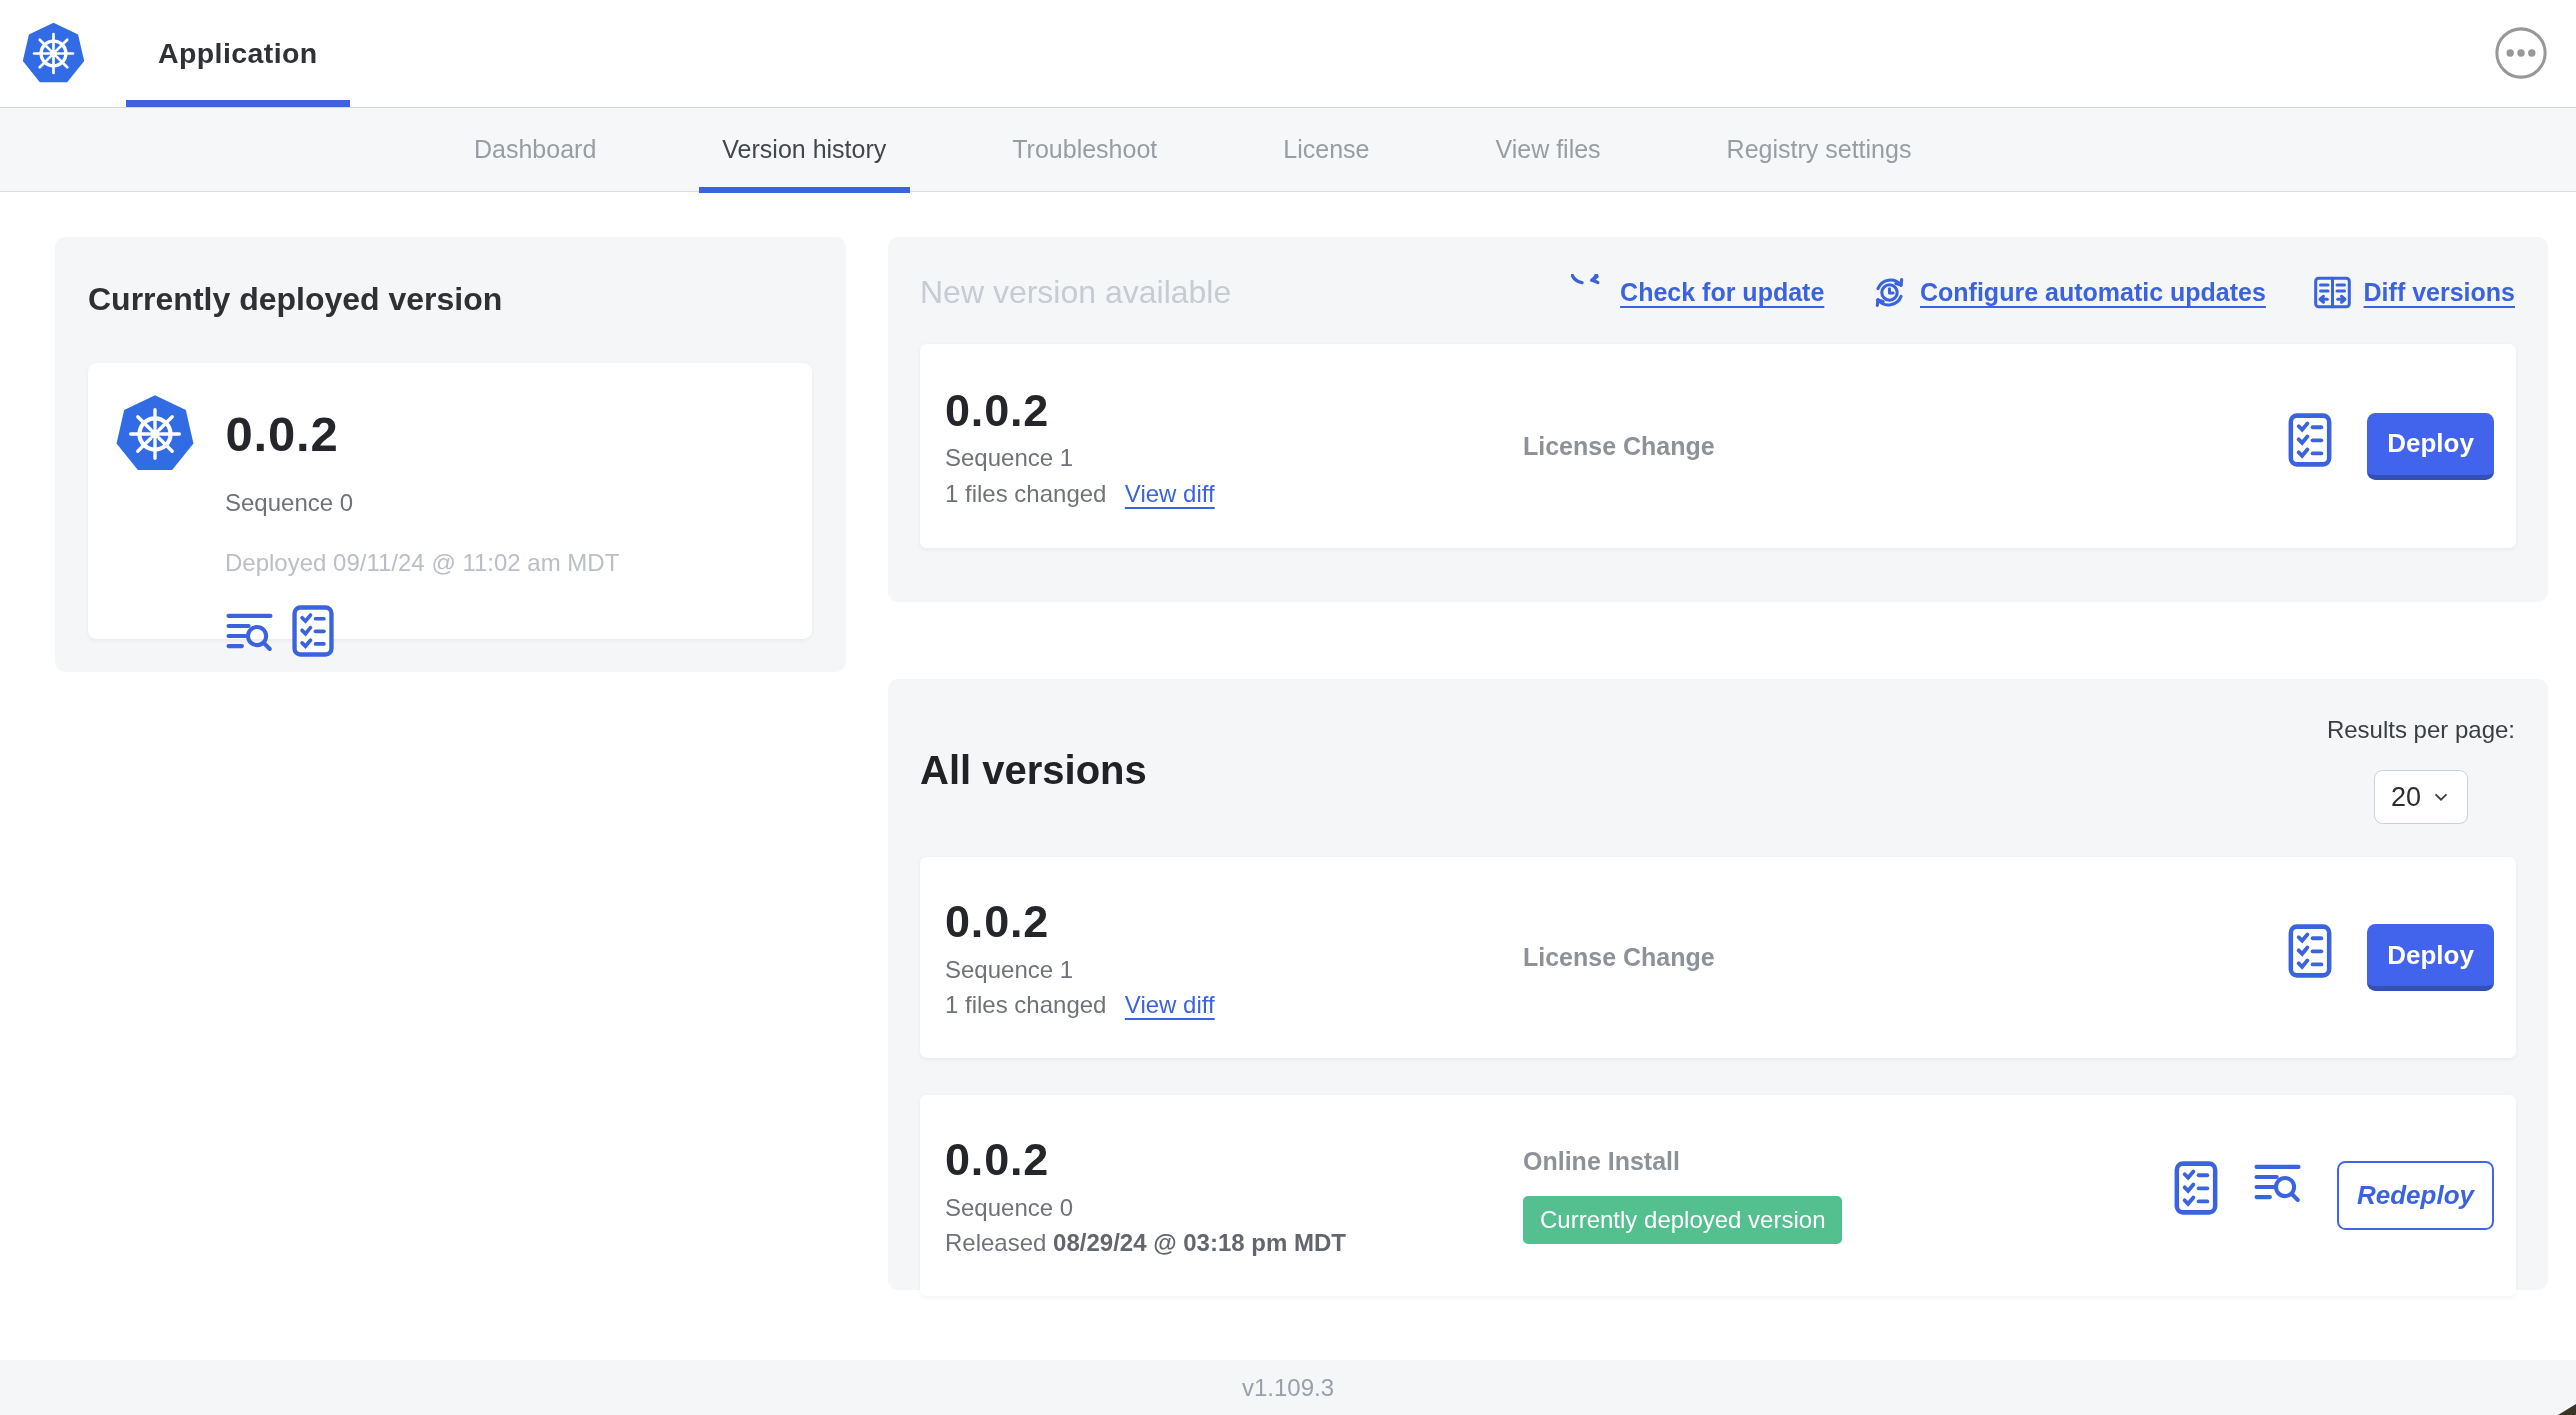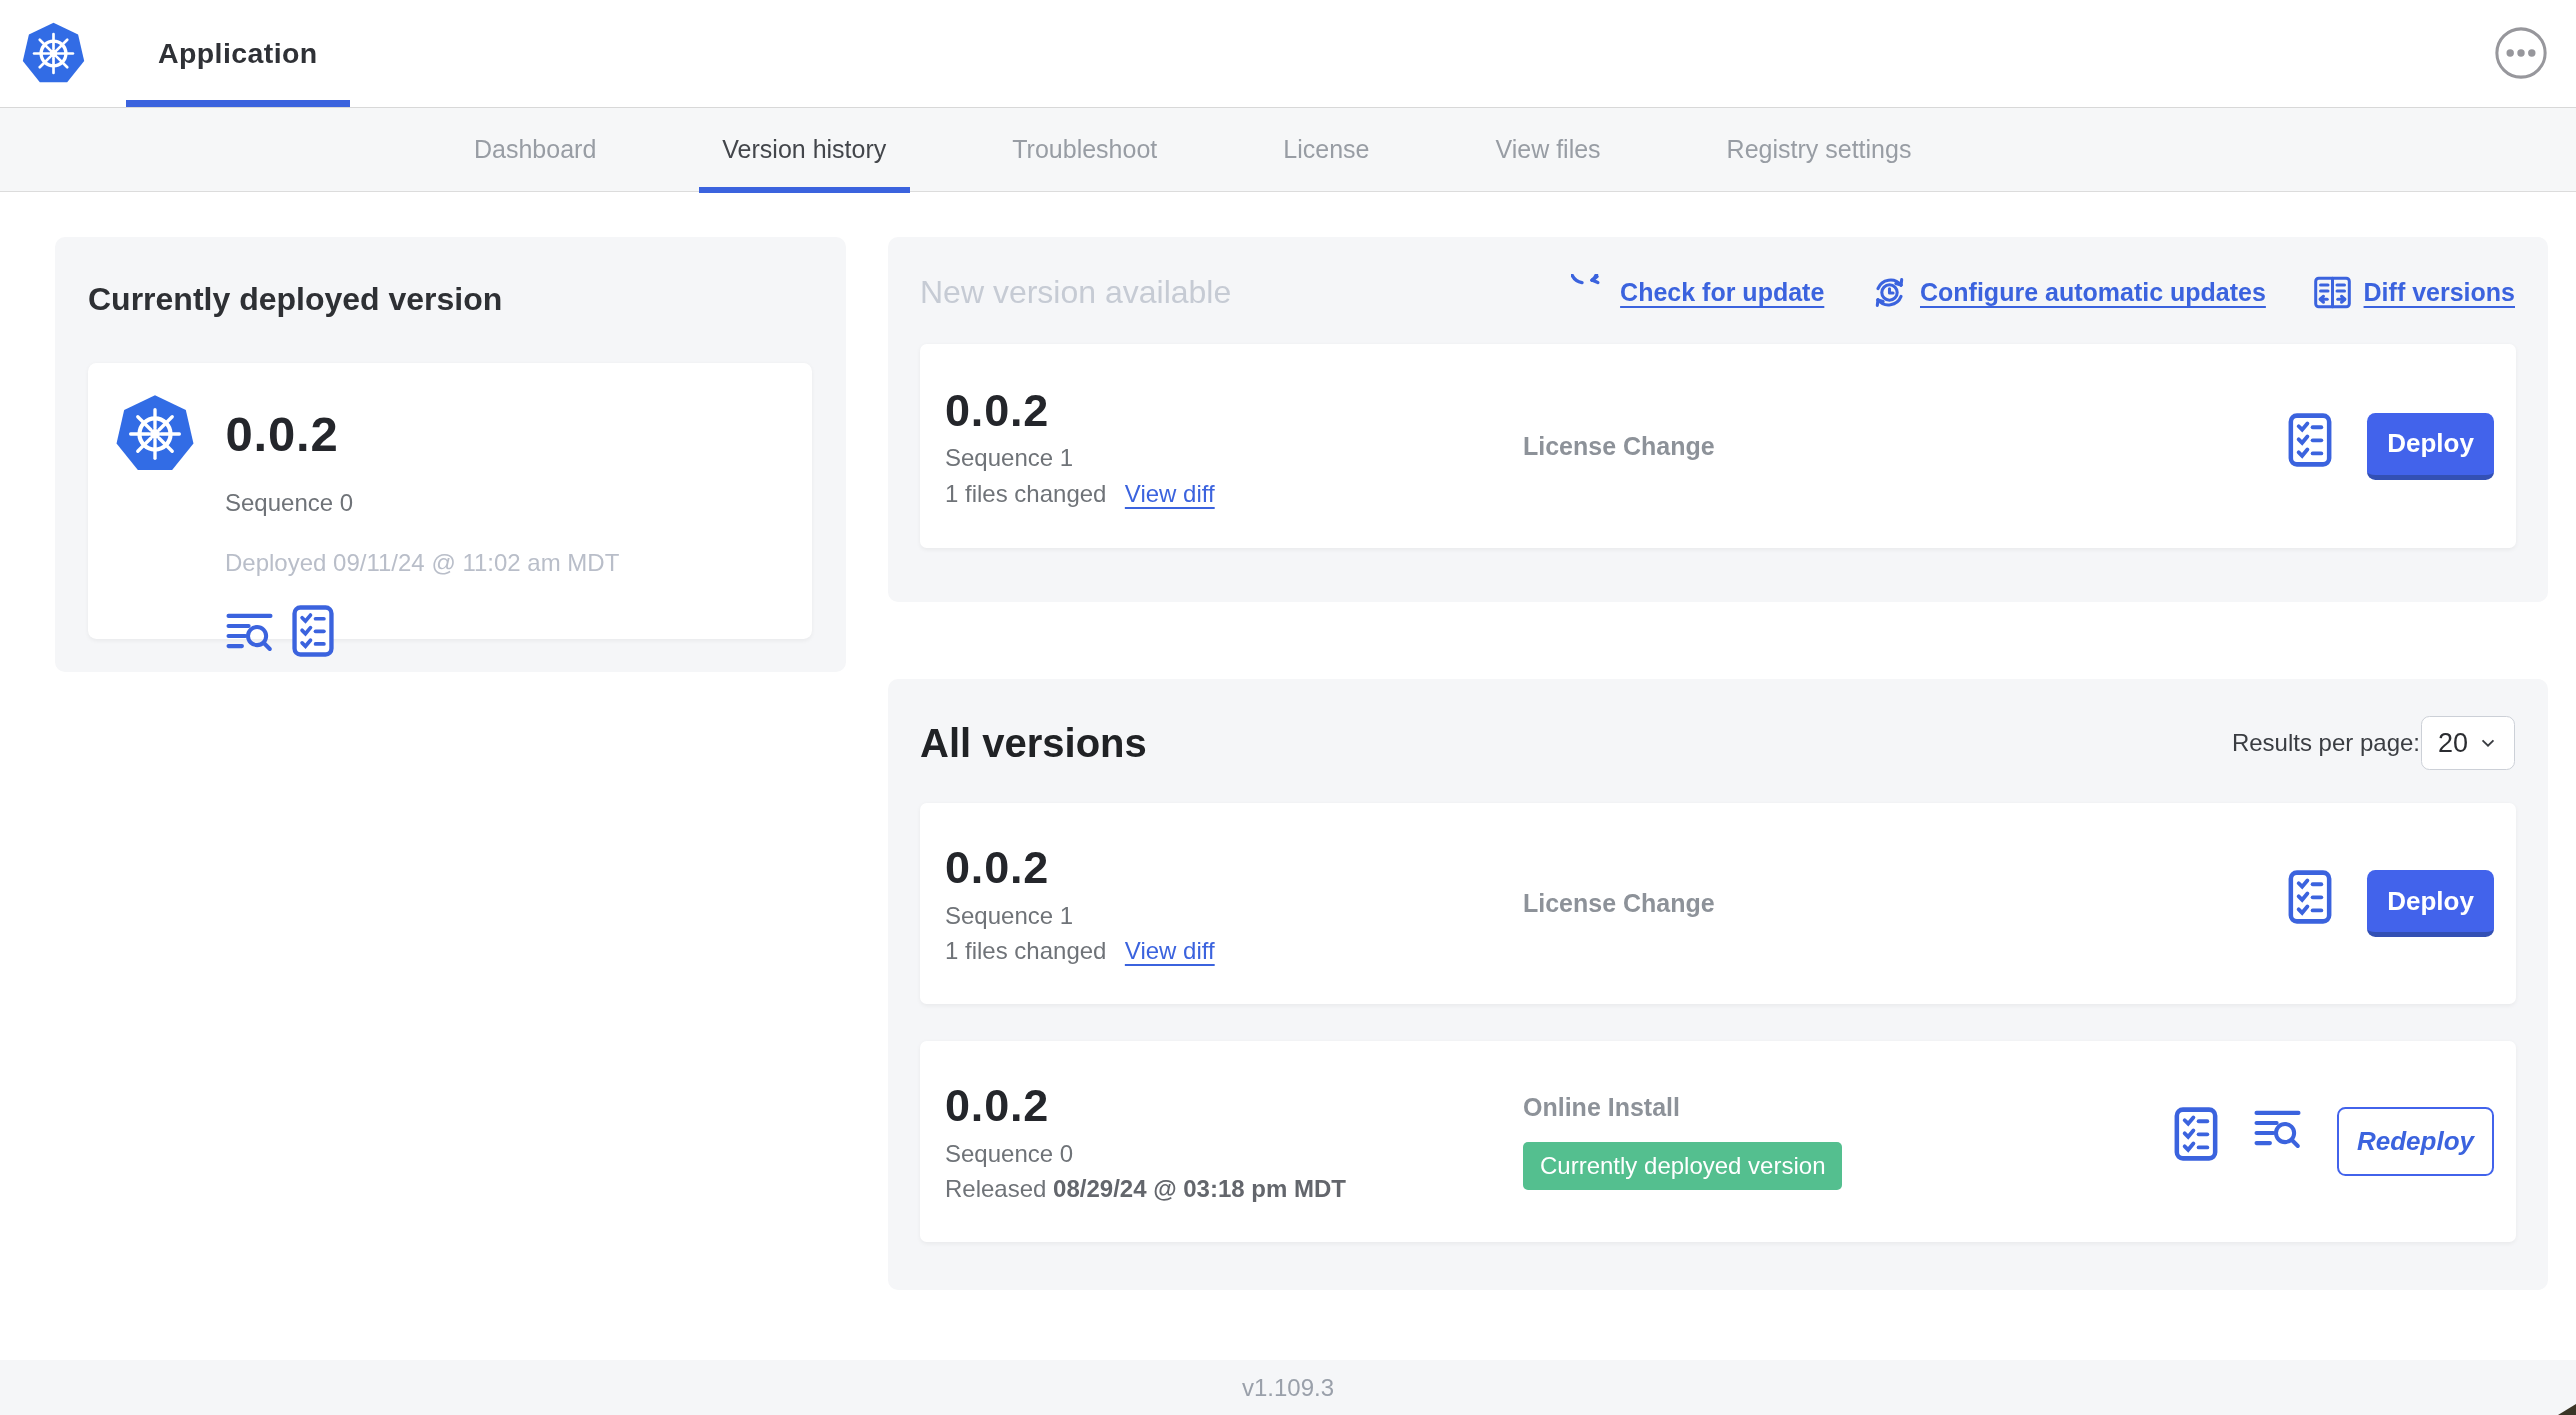--- a/index.html
+++ b/index.html
@@ -68,21 +68,21 @@
   .new-title { font-size:32px; font-weight:500; color:#c6cbd4; }
   .all-title { font-size:40px; font-weight:bold; color:#202225; }
 
   .head-links { display:flex; align-items:center; gap:47px; }
   .hlink { display:flex; align-items:center; gap:11.7px; cursor:pointer; }
   .hlink .txt {
     font-size:25px; font-weight:600; color:#3b63de;
     text-decoration:underline; text-underline-offset:5px; text-decoration-thickness:1.7px;
   }
 
-  .rpp { display:flex; align-items:center; gap:1px; }
+  .rpp { display:flex; align-items:center; gap:26px;flex-direction:column; }
   .rpp-label { font-size:24px; color:#3a3d42; }
   .rpp-select {
     width:94px; height:54px; background:#fff; border:1.7px solid #ccd0d7; border-radius:8.4px;
     display:flex; align-items:center; justify-content:center; gap:10px;
     font-size:27px; color:#2b2d31; cursor:pointer;
   }
 
   
   .vcard {
     background:#fff; border-radius:6.7px; box-shadow:0 1.7px 4.2px rgba(0,0,0,.05);

